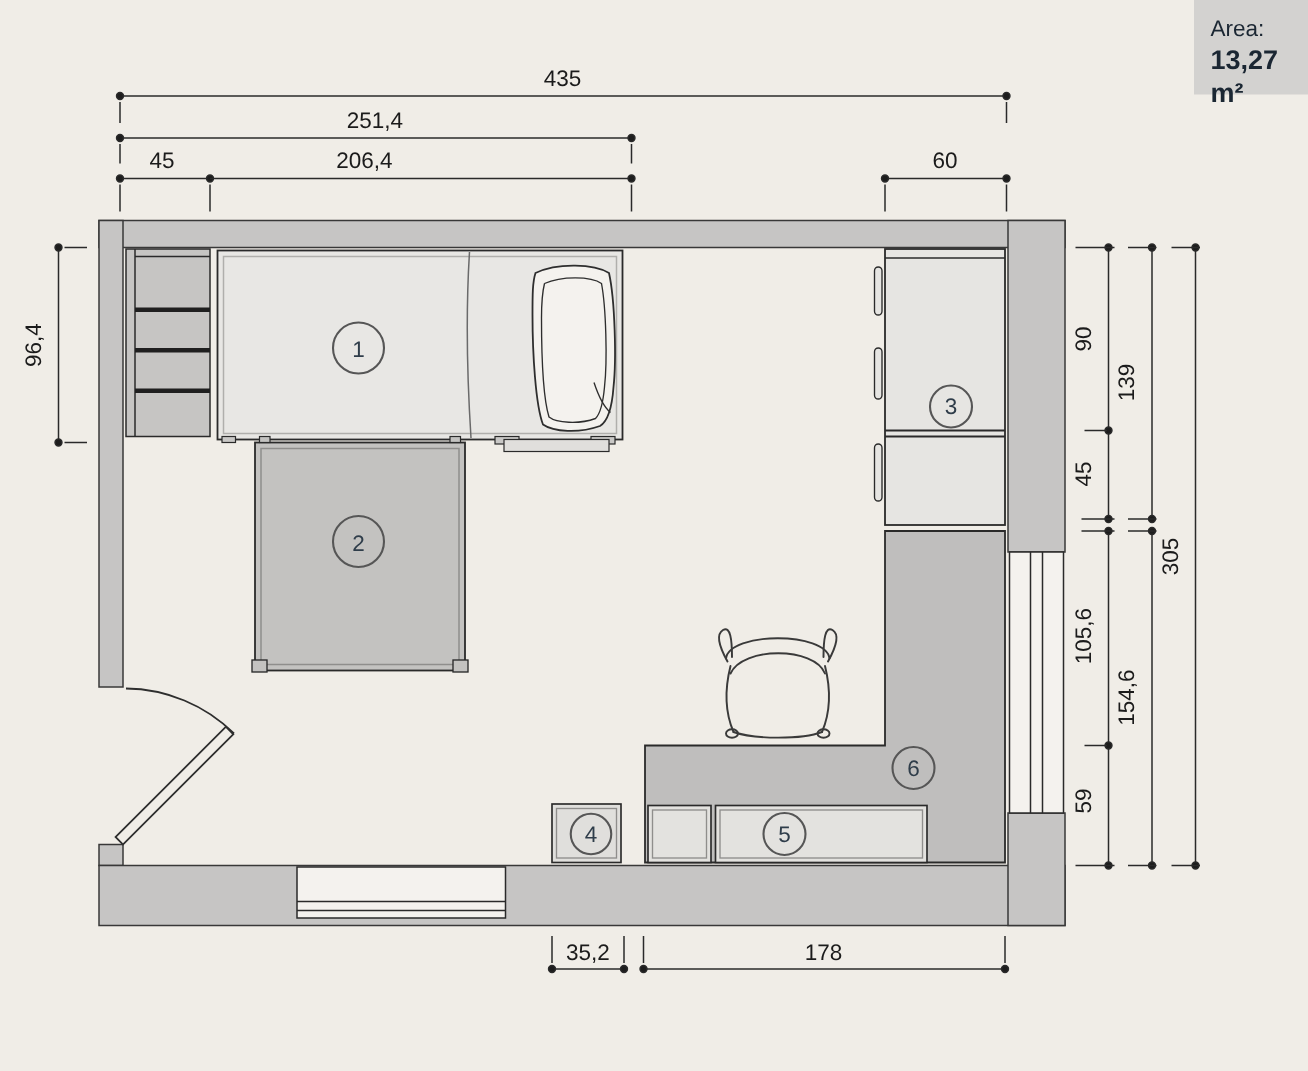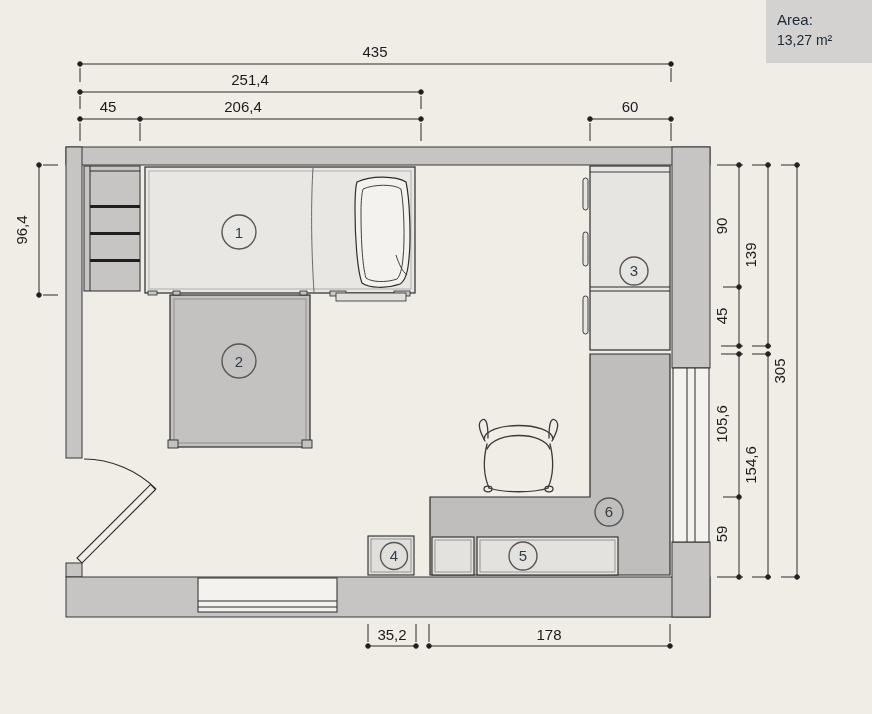--- a/index.html
+++ b/index.html
@@ -1,21 +1,21 @@
 <!DOCTYPE html>
 <html><head>
 <meta charset="utf-8">
 <style>
   html,body{margin:0;padding:0;}
   body{background:#f0ede7;font-family:"Liberation Sans", sans-serif;}
   .stage{position:relative;width:872px;height:714px;background:#f0ede7;overflow:hidden;}
-  .area-panel{position:absolute;top:0;right:0;width:106px;height:63px;background:#d3d2d0;
+  .area-panel{position:absolute;top:0;right:0;width:76px;height:63px;background:#d3d2d0;
     color:#1b2733;padding:10px 0 0 11px;box-sizing:border-box;}
   .area-panel .lbl{display:block;font-size:15px;line-height:19px;}
-  .area-panel .val{display:block;font-size:14px;line-height:22px;font-weight:normal;}
+  .area-panel .val{display:block;font-size:18px;line-height:22px;font-weight:bold;}
   svg text{font-family:"Liberation Sans", sans-serif;font-size:15px;fill:#1b1b1b;}
   svg .badge-num{fill:#2f3d4a;}
 </style>
 </head>
 <body>
 
 <div class="stage">
 
   <div class="area-panel">
     <span class="lbl">Area:</span>

